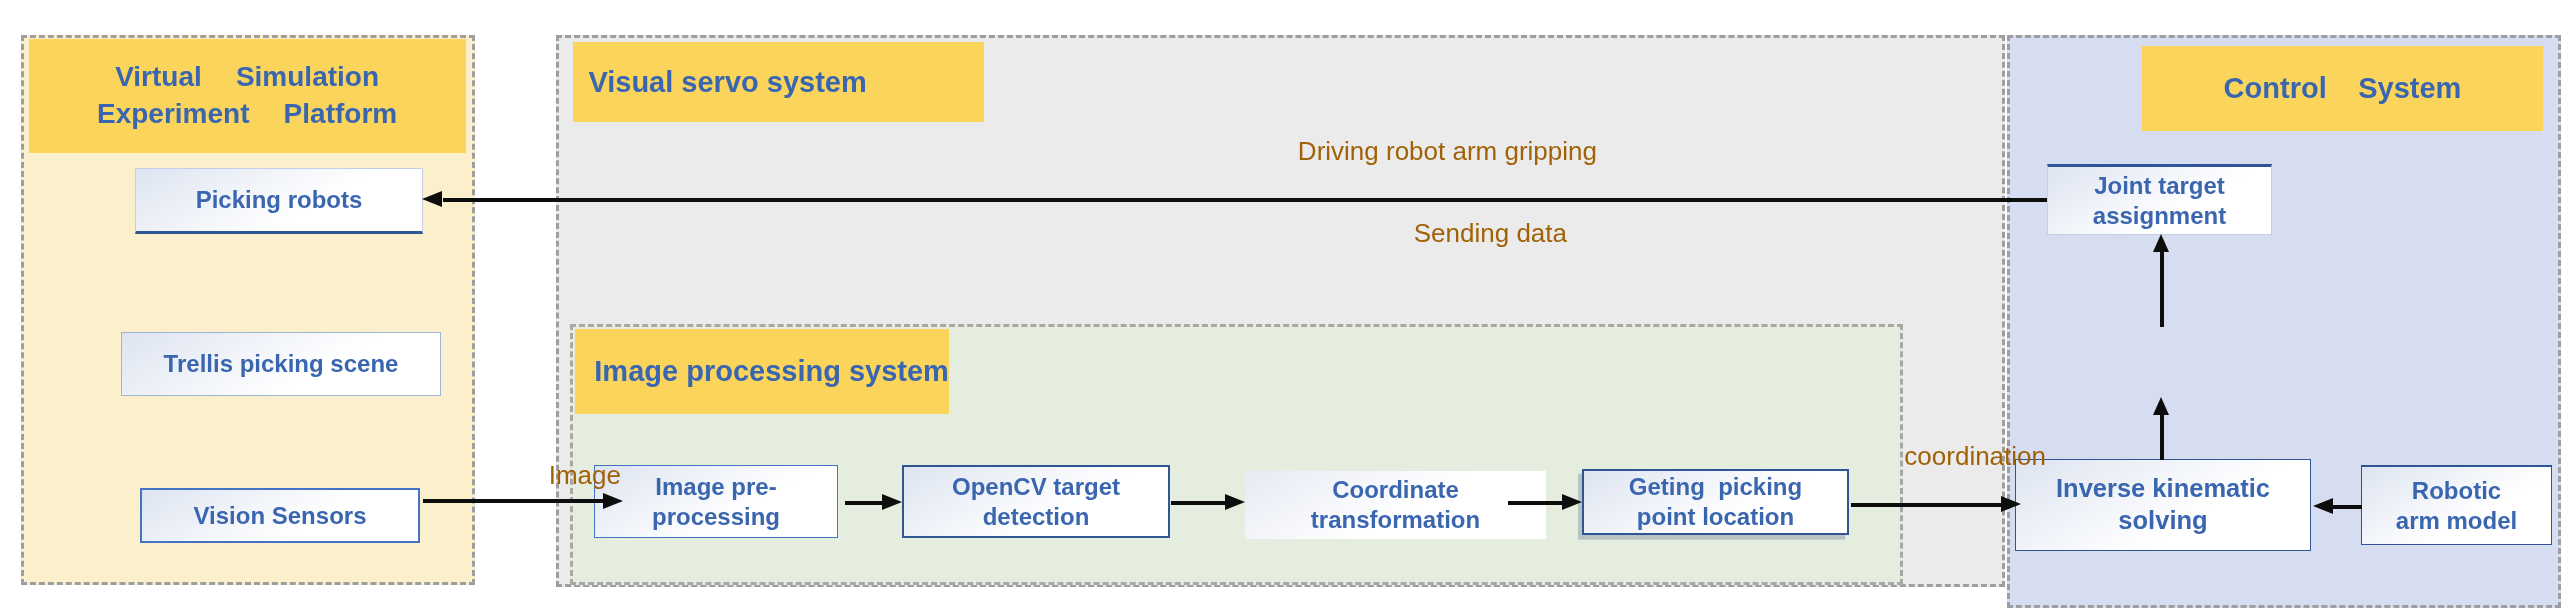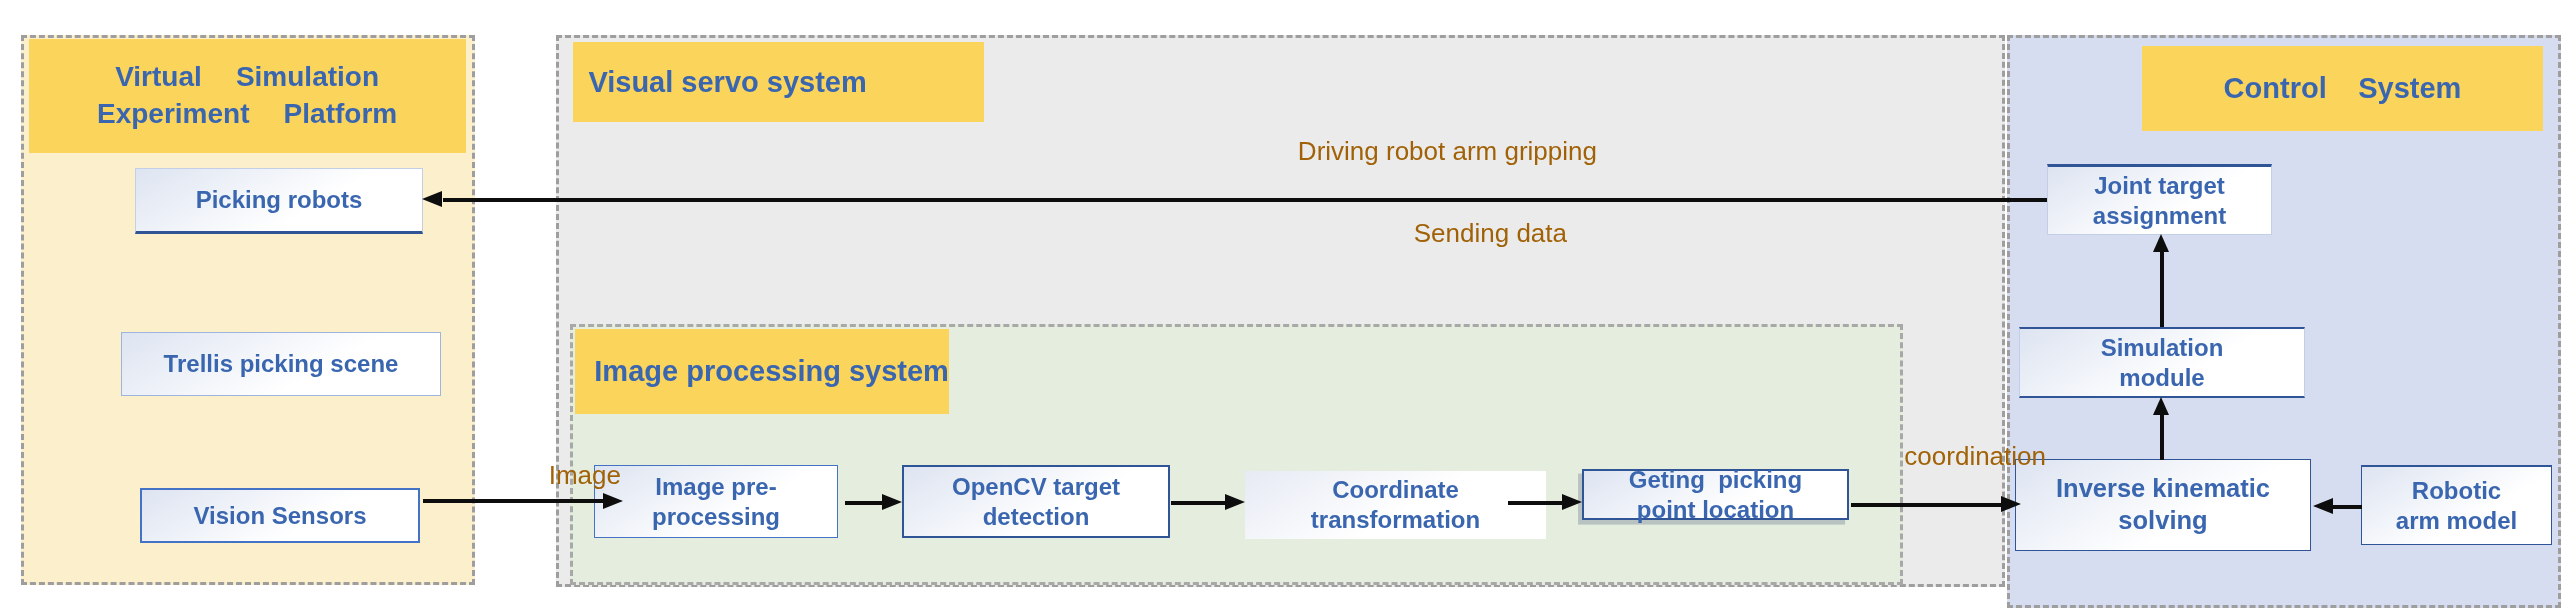--- a/index.html
+++ b/index.html
@@ -30,21 +30,21 @@
     background:linear-gradient(150deg,#dde4f1 0%,#ffffff 62%);
     border:0.8px solid #c3cfe6;
   }
   .n-picking { left:135px;  top:168px; width:288px; height:66px;  border-bottom:3.1px solid #2F5597; }
   .n-trellis { left:121px;  top:332px; width:320px; height:64px;  border:1.5px solid #9db4dc; }
   .n-vision  { left:140px;  top:488px; width:280px; height:55px;  border:2.3px solid #4472C4; }
   .n-pre     { left:594px;  top:465px; width:244px; height:73px;  border:1.5px solid #4472C4; }
   .n-opencv  { left:902px; top:465px; width:268px; height:73px;  border:2.3px solid #2F5597; }
   .n-coord   { left:1245px; top:471px; width:301px; height:68px;  border:none; background:#ffffff;
                background:linear-gradient(150deg,#e6eaf4 0%,#ffffff 55%); }
-  .n-geting  { left:1582px; top:469px; width:267px; height:51px;  border:2.3px solid #2F5597;
+  .n-geting  { left:1582px; top:469px; width:267px; height:66px;  border:2.3px solid #2F5597;
                box-shadow:-3.9px 4.6px 0 rgba(100,115,140,0.35); }
   .n-joint   { left:2047px; top:164px; width:225px; height:71px;  border-top:3.1px solid #2F5597; }
   .n-sim     { left:2019px; top:327px; width:286px; height:71px;  border-top:2.3px solid #2F5597; border-bottom:2.3px solid #2F5597; }
   .n-inverse { left:2015px; top:459px; width:296px; height:92px; border:1.5px solid #2F5597; font-size:25.5px; }
   .n-robotic { left:2361px; top:465px; width:191px; height:80px; border:1.5px solid #2F5597; border-top:2.3px solid #2F5597; }
 
   .hline { position:absolute; height:3.9px; background:#0d0d0d; }
   .vline { position:absolute; width:3.9px;  background:#0d0d0d; }
   .ah { position:absolute; width:0; height:0; }
   .ah-left  { border-top:8.5px solid transparent; border-bottom:8.5px solid transparent; border-right:20px solid #0d0d0d; }
@@ -80,22 +80,20 @@
 processing</div>
   <div class="node n-opencv">OpenCV target
 detection</div>
   <div class="node n-coord">Coordinate
 transformation</div>
   <div class="node n-geting">Geting  picking
 point location</div>
 
   <div class="node n-joint">Joint target
 assignment</div>
-  <div class="node n-sim">Simulation
-module</div>
   <div class="node n-inverse">Inverse kinematic
 solving</div>
   <div class="node n-robotic">Robotic
 arm model</div>
 
   <div class="hline" style="left:443px; top:198px; width:1604px;"></div>
   <div class="ah ah-left" style="left:422px; top:191px;"></div>
 
   <div class="hline" style="left:423px; top:499px; width:181px;"></div>
   <div class="ah ah-right" style="left:603px; top:493px;"></div>

